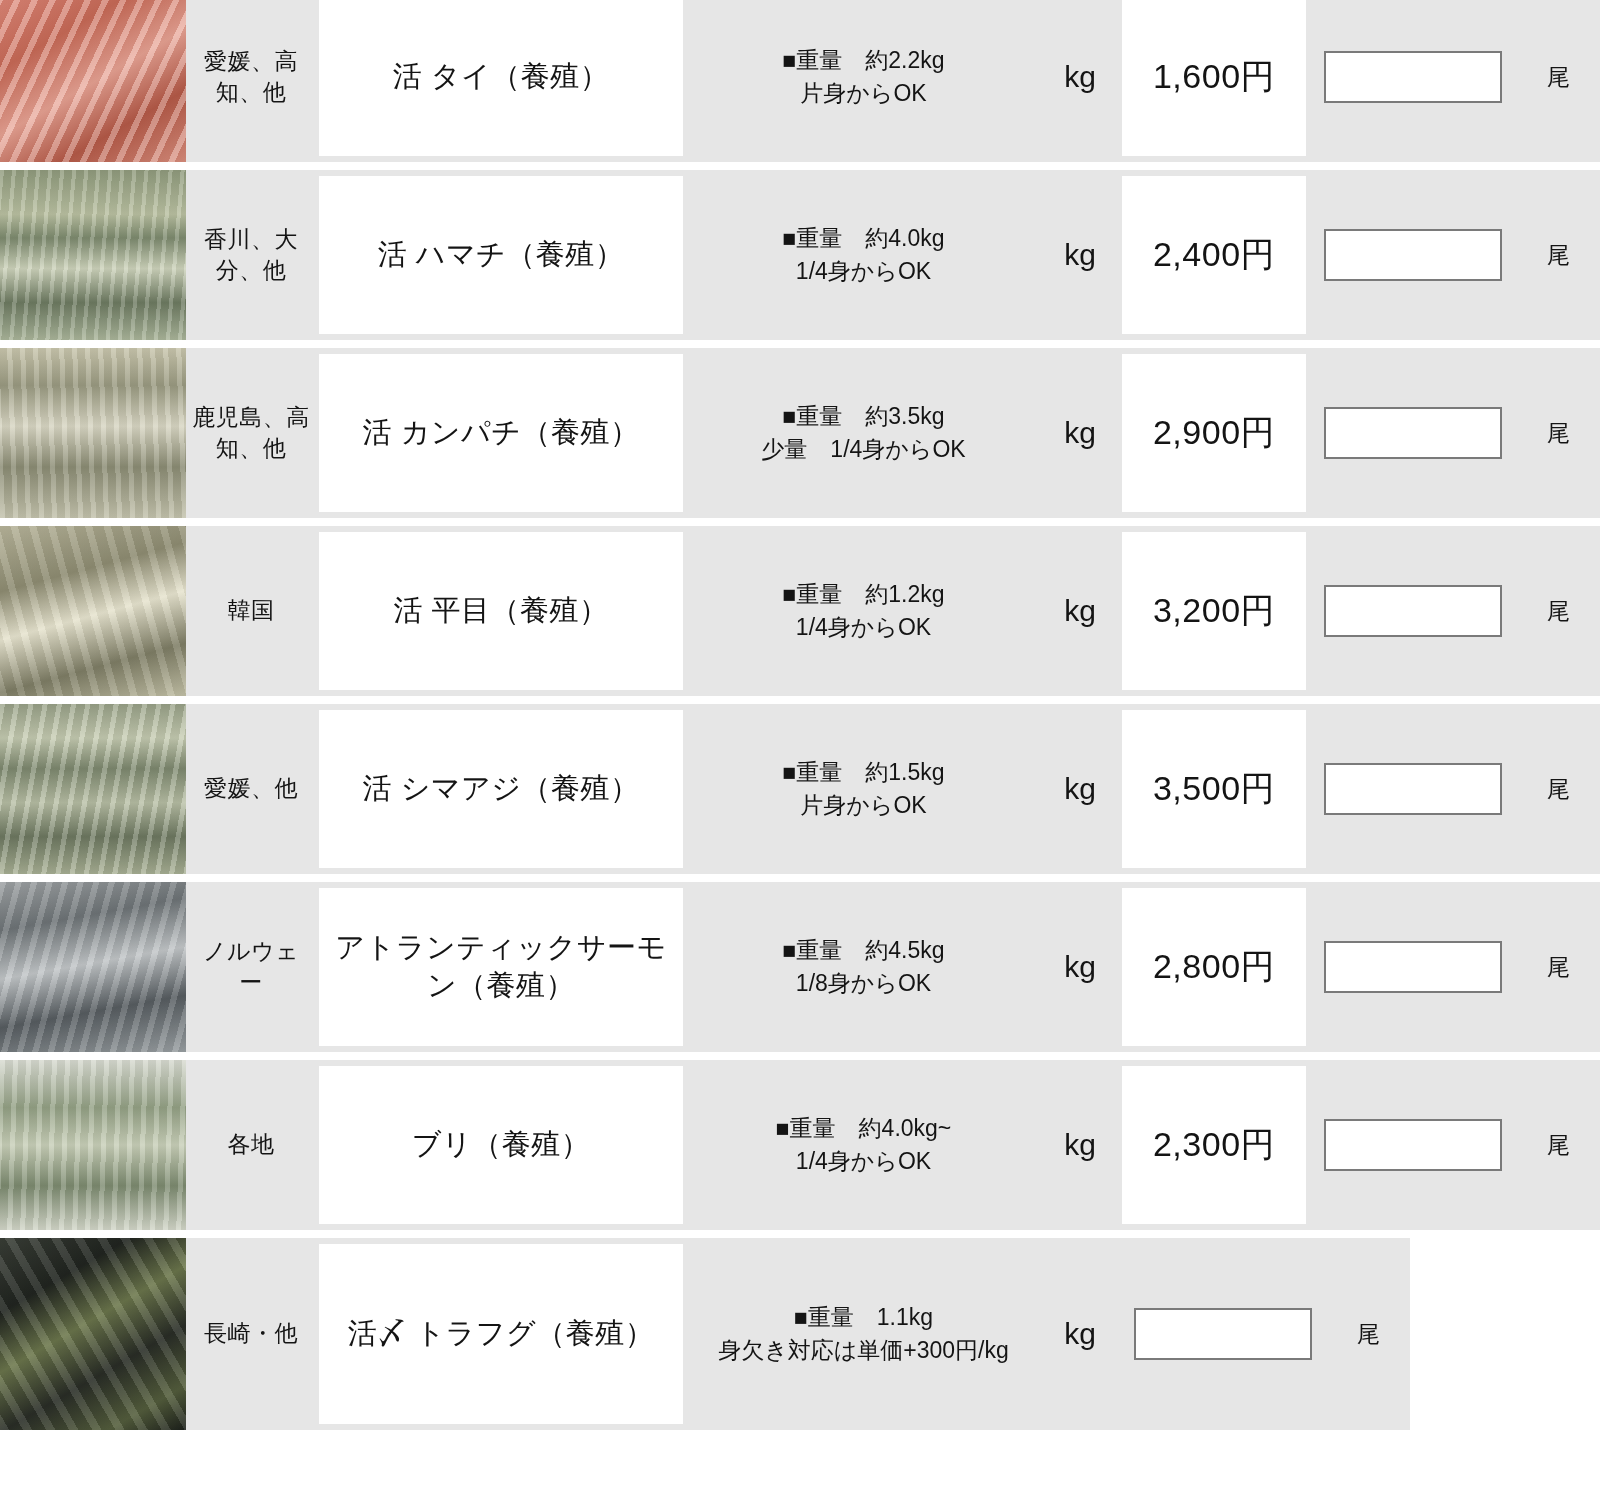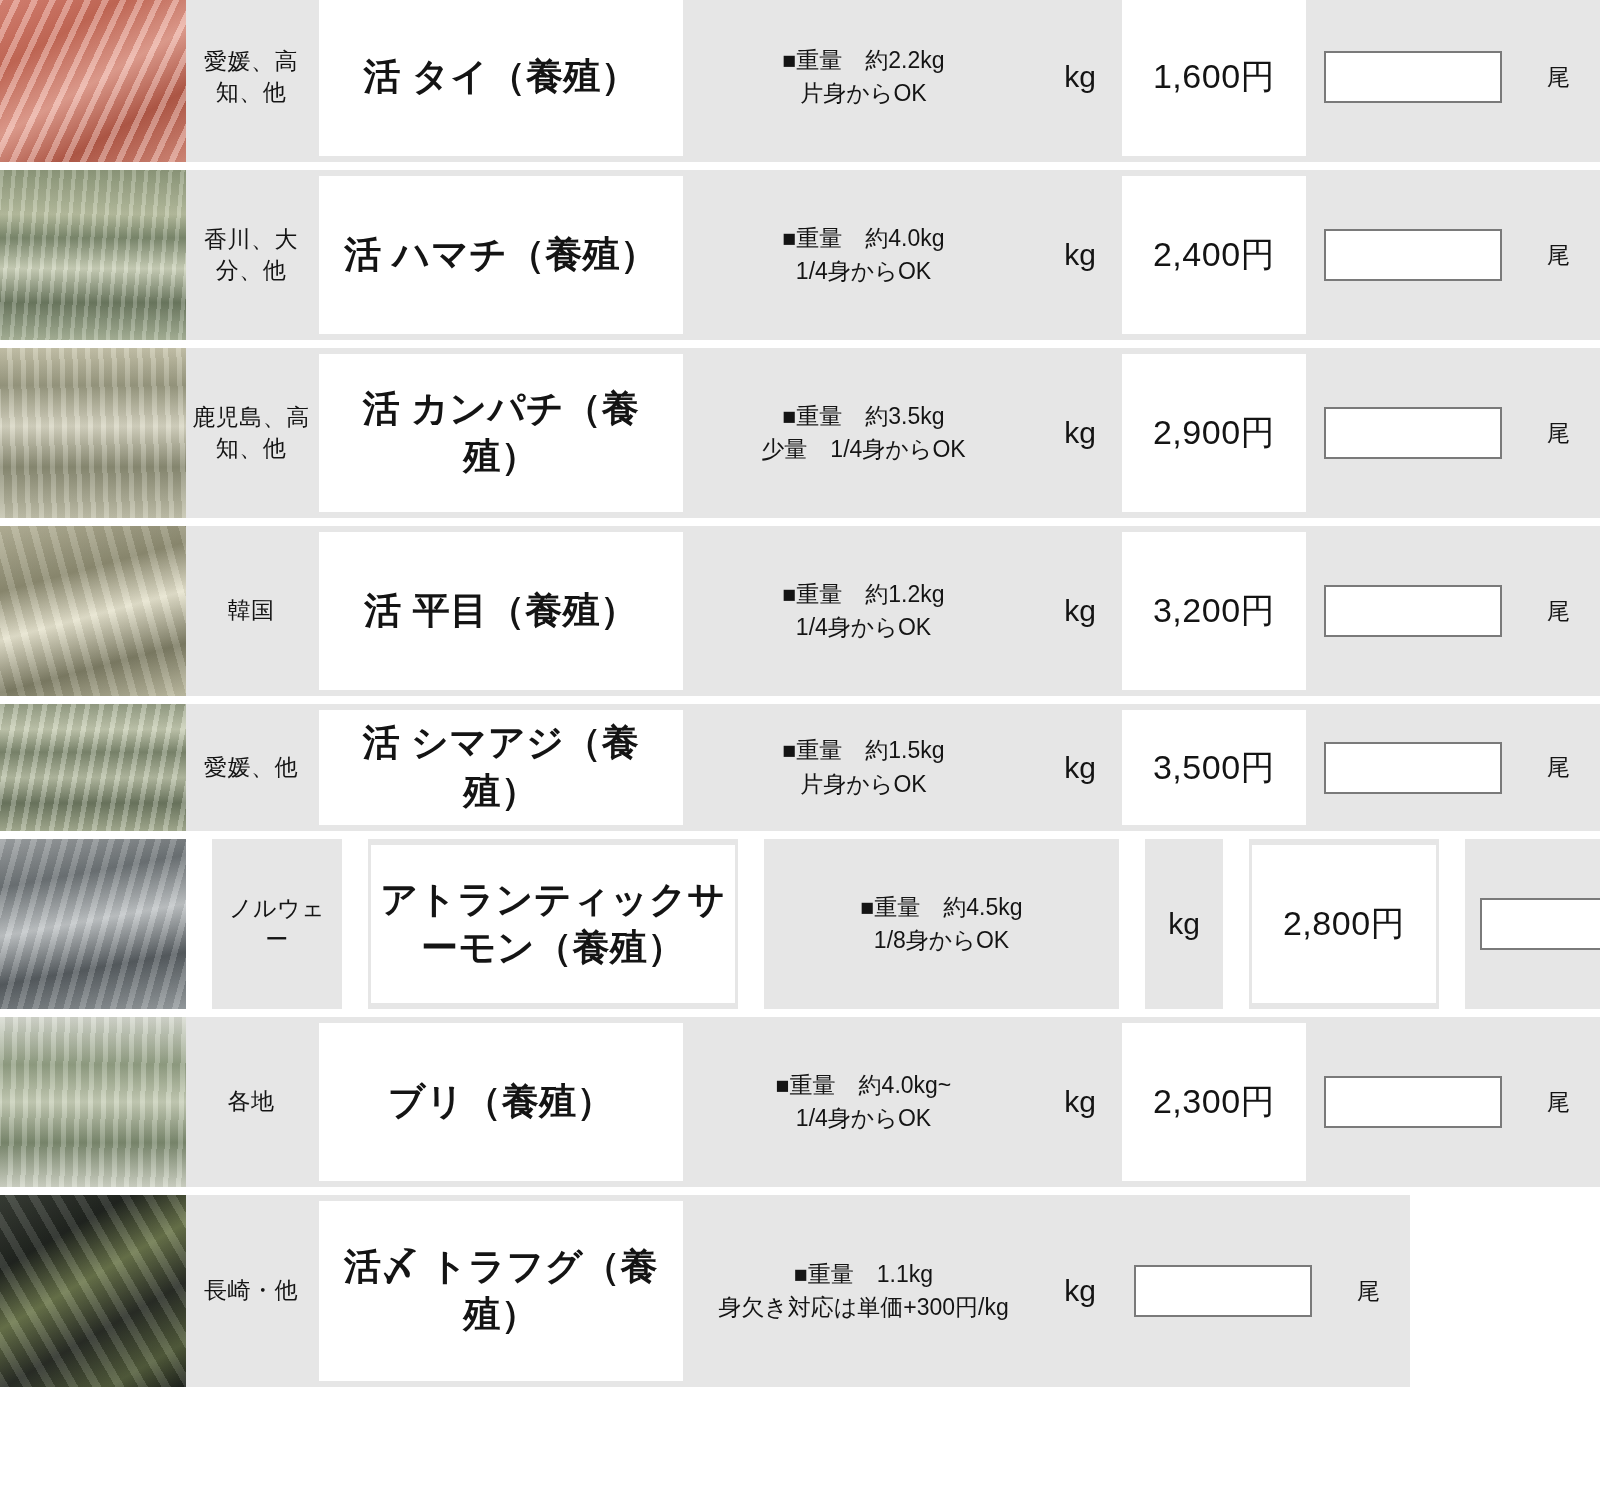--- a/index.html
+++ b/index.html
@@ -59,22 +59,22 @@
     box-sizing: border-box;
   }
 
   .origin-text {
     font-size: 23px;
     line-height: 1.35;
     letter-spacing: 0.5px;
     padding: 0 6px;
   }
   .name-text {
-    font-size: 37px;
-    font-weight: bold;
+    font-size: 29px;
+    font-weight: normal;
     line-height: 1.3;
     letter-spacing: 0.5px;
     padding: 0 8px;
   }
   .spec-text {
     font-size: 23px;
     line-height: 1.45;
     padding: 0 4px;
   }
   .unit-text {
@@ -289,21 +289,21 @@
         </div>
     </div>
     <div class="cell c-qty shade">
       <input class="qty-box" type="text" value="" style="">
     </div>
     <div class="cell c-tail shade">
       <span class="tail-text">尾</span>
     </div>
   </div>
 
-  <div class="row" style="height:135px;">
+  <div class="row" style="height:178px;">
     <div class="cell c-photo photo ph-shimaaji">
         <div class="ph-inner"></div>
       </div>
     <div class="cell c-origin shade">
       <span class="origin-text">愛媛、他</span>
     </div>
     <div class="cell c-name shade">
       <div class="inner-white">
           <span class="name-text">活 シマアジ（養殖）</span>
         </div>
@@ -323,21 +323,21 @@
         </div>
     </div>
     <div class="cell c-qty shade">
       <input class="qty-box" type="text" value="" style="">
     </div>
     <div class="cell c-tail shade">
       <span class="tail-text">尾</span>
     </div>
   </div>
 
-  <div class="row" style="height:178px;gap:26px;">
+  <div class="row" style="height:178px;">
     <div class="cell c-photo photo ph-salmon">
         <div class="ph-inner"></div>
       </div>
     <div class="cell c-origin shade">
       <span class="origin-text">ノルウェー</span>
     </div>
     <div class="cell c-name shade">
       <div class="inner-white">
           <span class="name-text">アトランティックサーモン（養殖）</span>
         </div>

